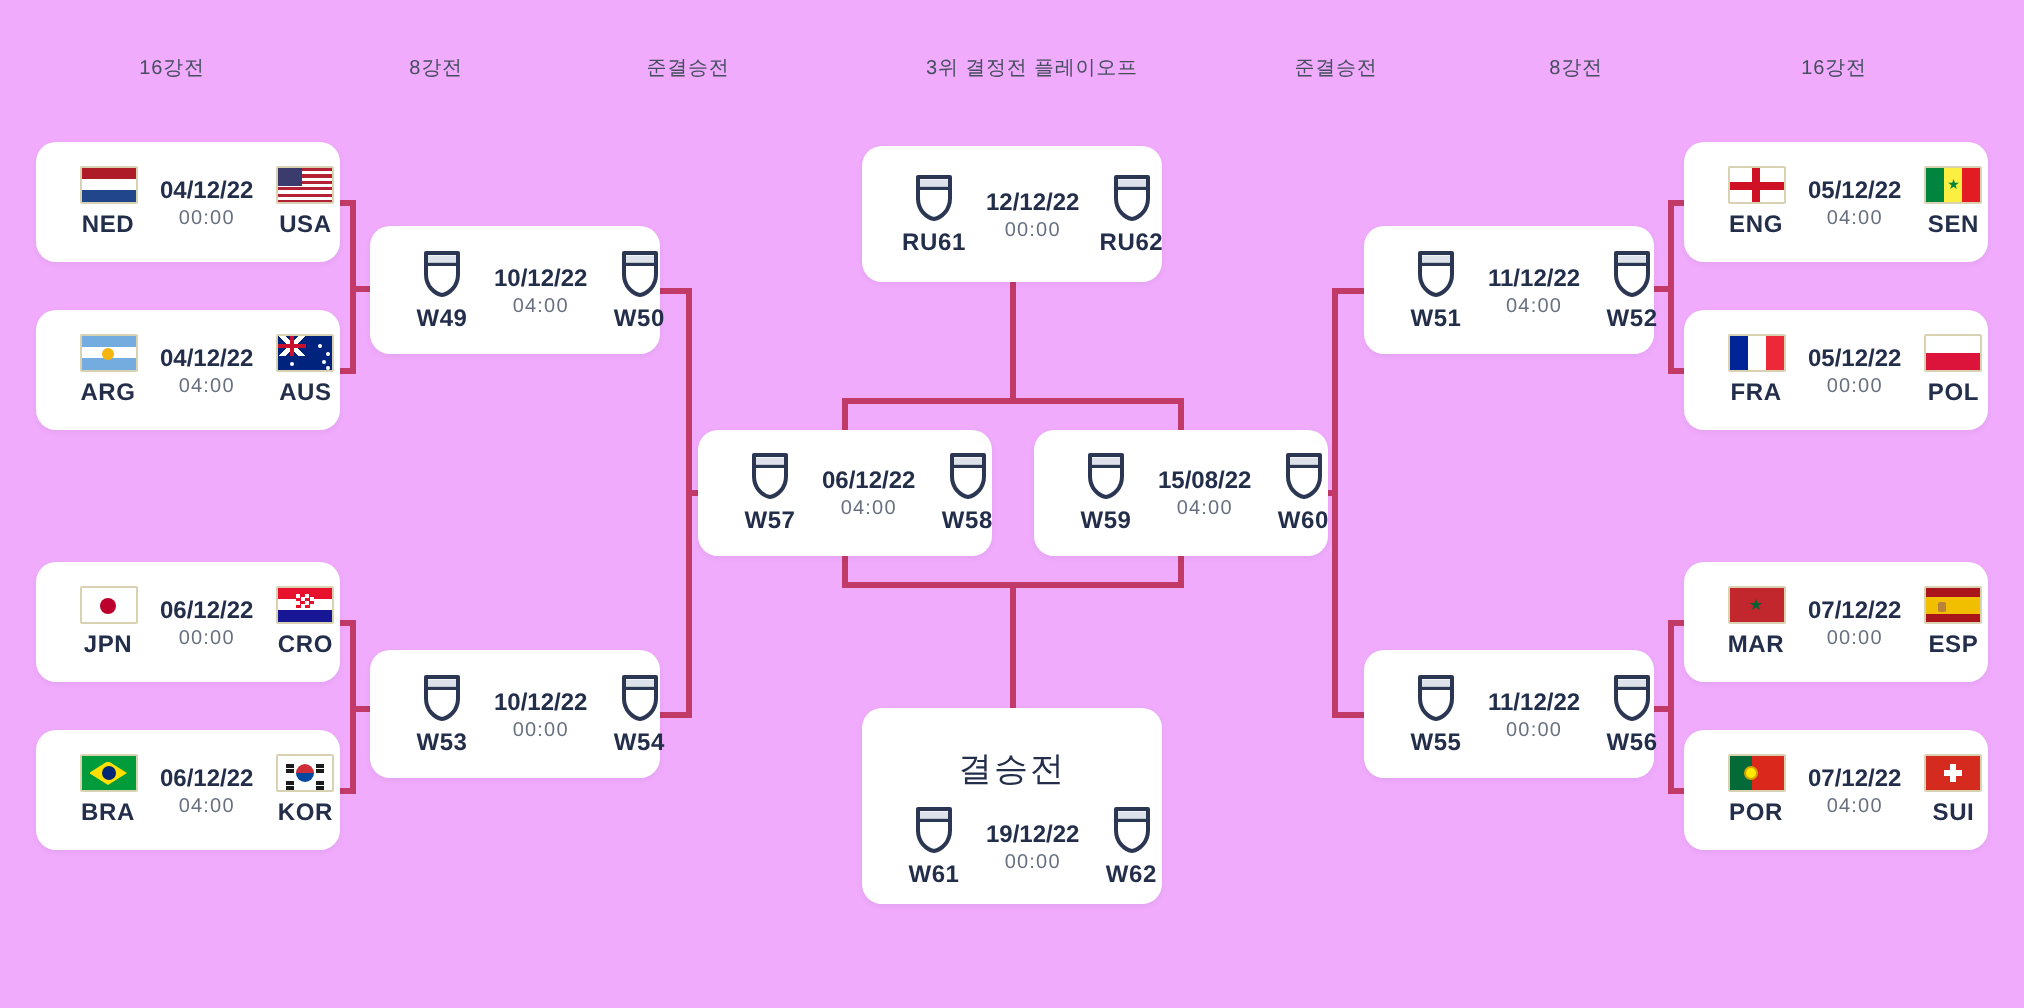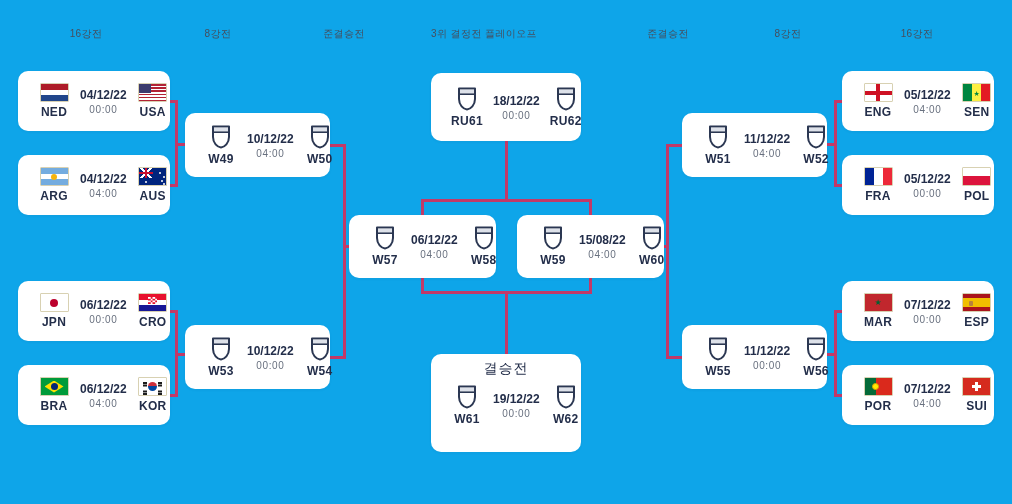--- a/index.html
+++ b/index.html
@@ -1,30 +1,30 @@
 <!DOCTYPE html>
 <html><head>
 <meta charset="utf-8">
 <style>
   html,body{margin:0;padding:0;background:#ECEBE0;font-family:"Liberation Sans","DejaVu Sans",sans-serif;}
-  .stage{position:relative;width:1012px;height:504px;background:#0ea5e9;overflow:hidden;}
+  .stage{position:relative;width:1012px;height:504px;background:#f0abfc;overflow:hidden;}
   .round-label{position:absolute;top:27px;transform:translateX(-50%);font-size:10px;font-weight:500;
     color:#454E5E;letter-spacing:.4px;white-space:nowrap;}
   .line{position:absolute;background:#C23A68;z-index:1;}
   .card{position:absolute;background:#FFFFFF;border-radius:10px;z-index:2;
     box-shadow:0 1px 3px rgba(40,40,60,.06);box-sizing:border-box;}
   .row3{display:grid;grid-template-columns:52px 1fr 52px;align-items:center;justify-items:center;
     width:100%;height:100%;padding:0 10px;box-sizing:border-box;}
   .r16{width:152px;height:60px;}
   .qf{width:145px;height:64px;}
   .sf{width:147px;height:63px;}
   .third{width:150px;height:68px;}
   .final{width:150px;height:98px;display:flex;flex-direction:column;align-items:center;}
   .final .row3{height:auto;margin-top:7px;}
-  .final-title{margin-top:6px;font-size:14px;color:#232E4A;letter-spacing:1px;font-family:Liberation Mono, monospace;}
+  .final-title{margin-top:19px;font-size:17px;color:#232E4A;letter-spacing:1px;font-family:Liberation Mono, monospace;}
   .team{display:flex;flex-direction:column;align-items:center;gap:3px;}
   .code{font-size:12px;font-weight:700;color:#232E4A;letter-spacing:.3px;}
   .when{display:flex;flex-direction:column;align-items:center;gap:2px;}
   .date{font-size:12px;font-weight:700;color:#232E4A;white-space:nowrap;}
   .time{font-size:10px;color:#68707F;letter-spacing:.6px;}
   .shield{width:20px;height:24px;display:block;}
   
   .flag{position:relative;width:29px;height:19px;border:1px solid #D8D1B2;border-radius:1px;
     display:block;box-sizing:border-box;overflow:hidden;background:#fff;}
   .flag::before,.flag::after{content:"";position:absolute;}
@@ -71,21 +71,21 @@
     linear-gradient(#fff,#fff) center/3px 9px no-repeat,#D52B1E;}
 </style>
 </head>
 <body>
 
 <div class="stage">
 
   <div class="round-label" style="left:86px">16강전</div>
   <div class="round-label" style="left:218px">8강전</div>
   <div class="round-label" style="left:344px">준결승전</div>
-  <div class="round-label" style="left:484px">3위 결정전 플레이오프</div>
+  <div class="round-label" style="left:516px">3위 결정전 플레이오프</div>
   <div class="round-label" style="left:668px">준결승전</div>
   <div class="round-label" style="left:788px">8강전</div>
   <div class="round-label" style="left:917px">16강전</div>
 
   <div class="line" style="left:170px;top:100px;width:8px;height:3px"></div>
   <div class="line" style="left:170px;top:184px;width:8px;height:3px"></div>
   <div class="line" style="left:175px;top:100px;width:3px;height:87px"></div>
   <div class="line" style="left:175px;top:143px;width:10px;height:3px"></div>
   <div class="line" style="left:170px;top:310px;width:8px;height:3px"></div>
   <div class="line" style="left:170px;top:394px;width:8px;height:3px"></div>
@@ -290,21 +290,21 @@
     <div class="row3">
       <div class="team">
         <span class="shield"><svg width="20" height="24" viewBox="0 0 20 24">
               <path d="M2 1.5h16v10.6c0 6-4.3 9.8-8 10.4-3.7-.6-8-4.4-8-10.4V1.5z" fill="#fff" stroke="#2B3752" stroke-width="2" stroke-linejoin="round"></path>
               <rect x="3" y="2.8" width="14" height="3.6" fill="#DDE1E9"></rect>
               <path d="M2.5 7.2h15" stroke="#2B3752" stroke-width="1.6"></path>
             </svg></span>
         <span class="code">RU61</span>
       </div>
       <div class="when">
-        <span class="date">18/12/22</span>
+        <span class="date">12/12/22</span>
         <span class="time">00:00</span>
       </div>
       <div class="team">
         <span class="shield"><svg width="20" height="24" viewBox="0 0 20 24">
               <path d="M2 1.5h16v10.6c0 6-4.3 9.8-8 10.4-3.7-.6-8-4.4-8-10.4V1.5z" fill="#fff" stroke="#2B3752" stroke-width="2" stroke-linejoin="round"></path>
               <rect x="3" y="2.8" width="14" height="3.6" fill="#DDE1E9"></rect>
               <path d="M2.5 7.2h15" stroke="#2B3752" stroke-width="1.6"></path>
             </svg></span>
         <span class="code">RU62</span>
       </div>

